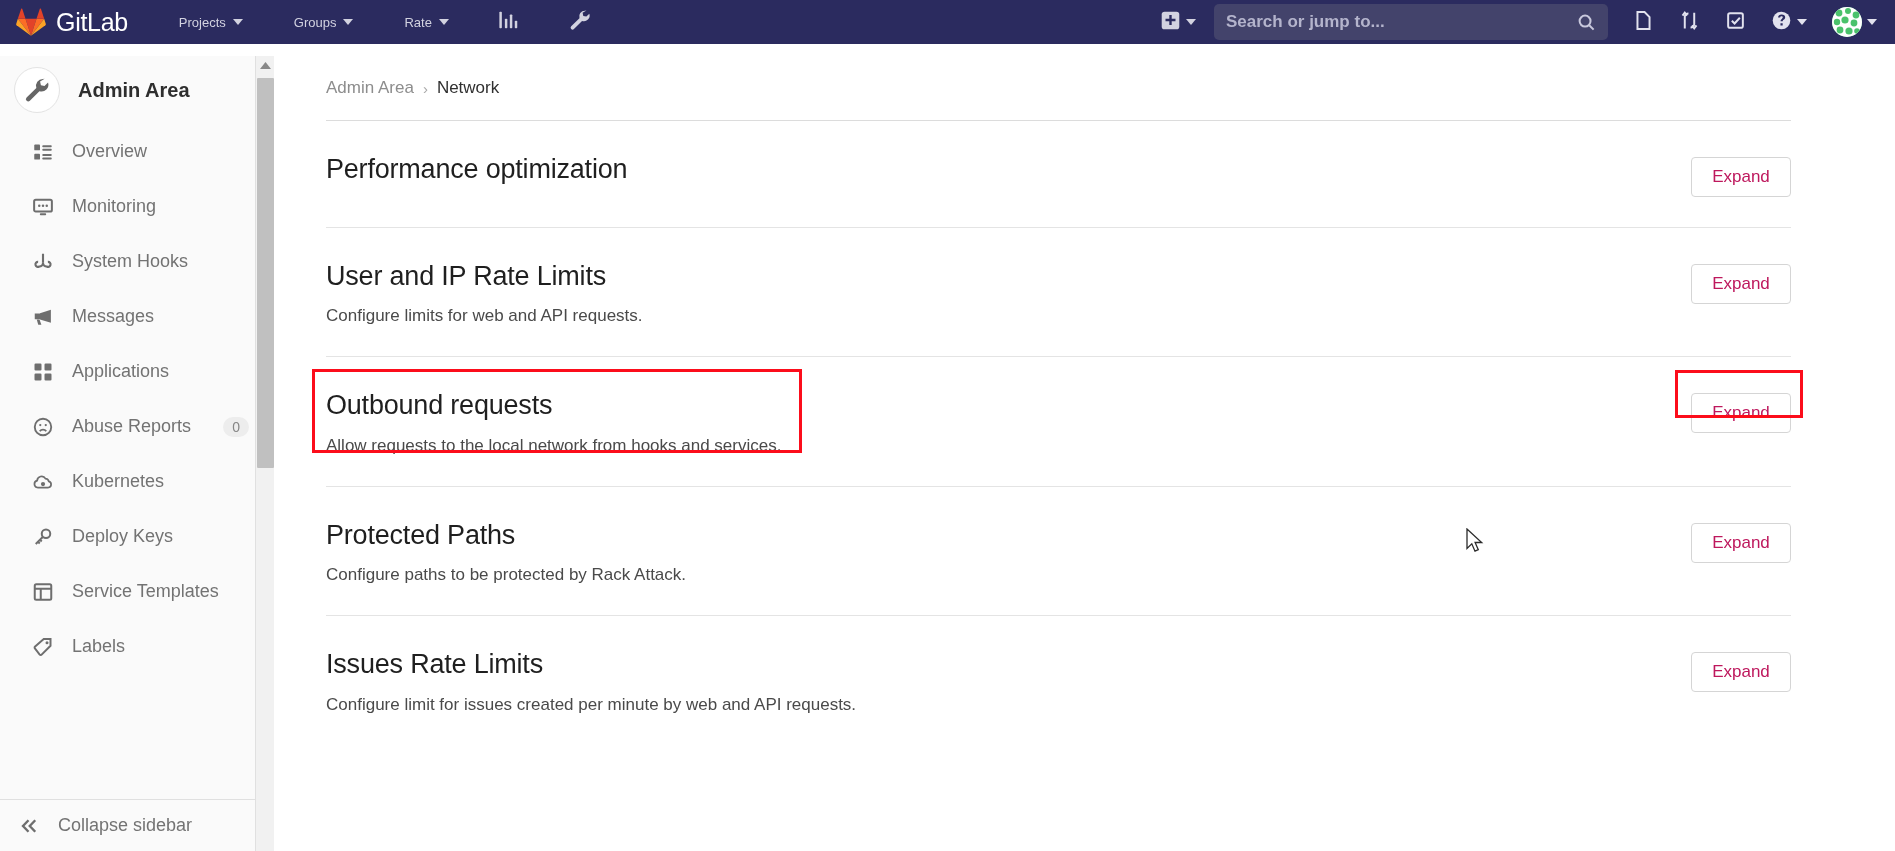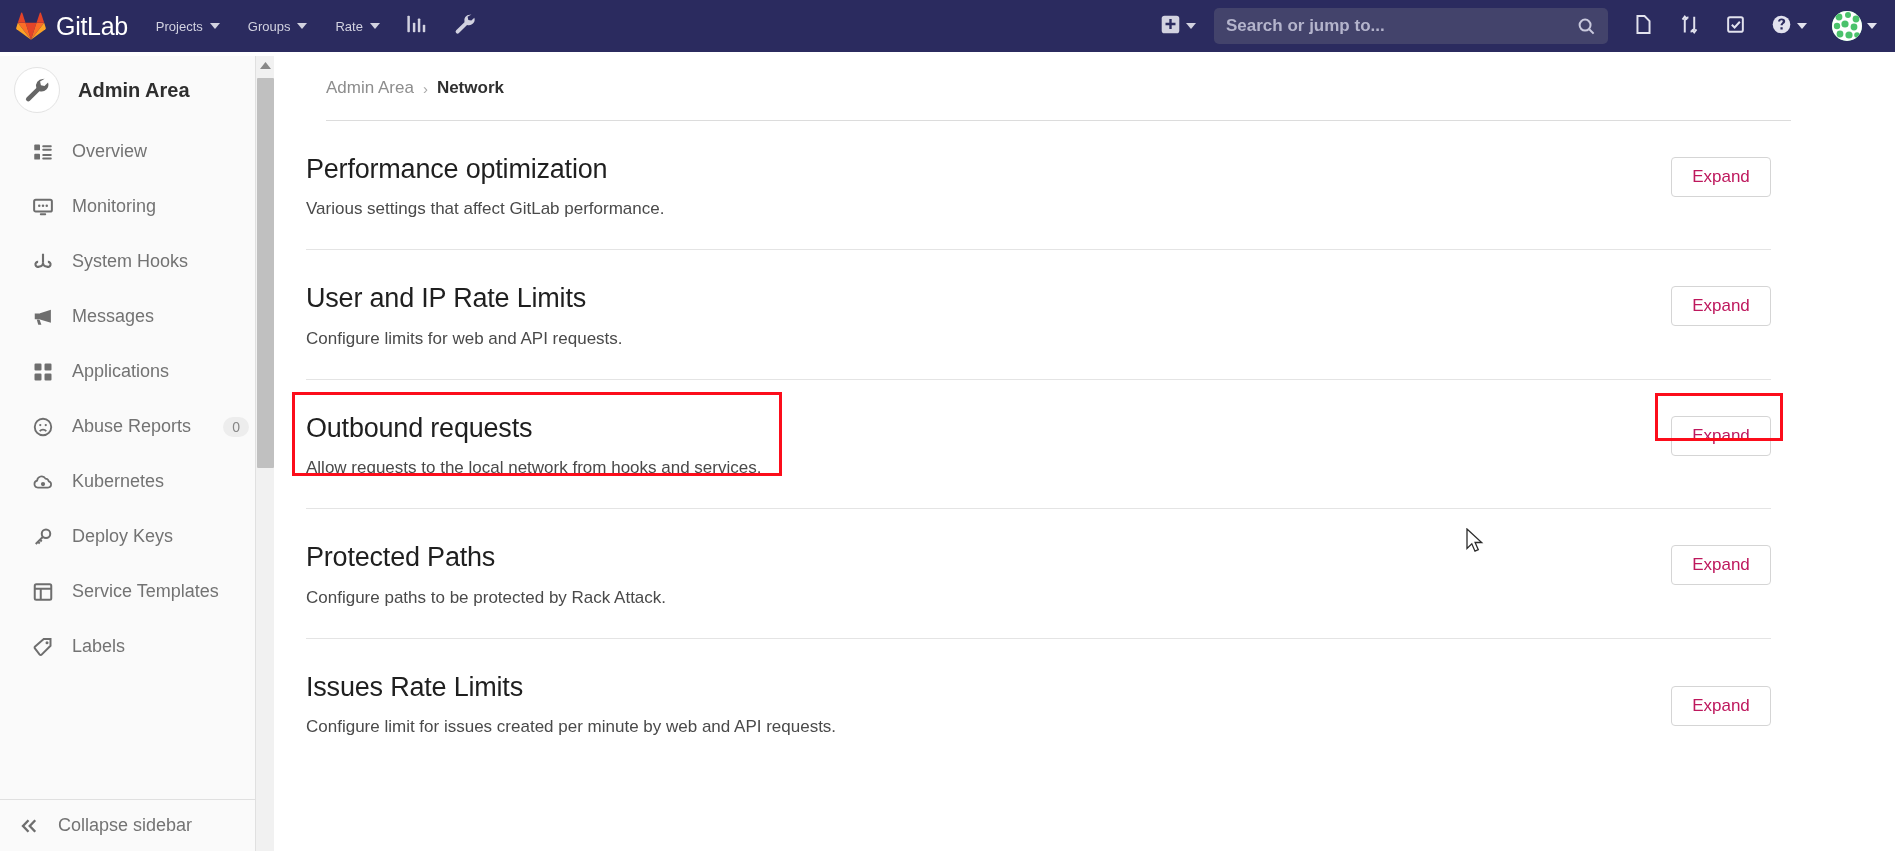--- a/index.html
+++ b/index.html
@@ -5,24 +5,25 @@
   * { box-sizing: border-box; margin: 0; padding: 0; }
   html, body {
     width: 1895px; height: 851px;
     font-family: "Liberation Sans", sans-serif;
     background: #fff; overflow: hidden;
   }
 
   
   #navbar {
     position: absolute; top: 0; left: 0;
-    width: 1895px; height: 52px;
+    width: 1895px; height: 44px;
     background: #2b2b5f;
     display: flex; align-items: center;
     z-index: 50;
+    gap: 23px;
   }
   #brand { display: flex; align-items: center; margin-left: 16px; }
   #brand-logo { width: 30px; height: 30px; }
   #brand-text {
     color: #fff; font-size: 25px; margin-left: 10px;
     letter-spacing: -0.3px;
   }
   .nav-link {
     color: #d2d2e0; font-size: 13px; margin-left: 28px;
     display: flex; align-items: center; gap: 7px;
@@ -149,35 +150,35 @@
     width: 1621px; height: 795px;
     background: #fff; overflow: hidden;
   }
   #breadcrumb {
     display: flex; align-items: center;
     font-size: 17px; padding: 22px 0 0 52px;
     color: #888;
   }
   .bc-link { color: #8d8d8d; cursor: pointer; text-decoration: none; }
   .bc-sep { margin: 0 9px; color: #a9a9a9; font-size: 15px; }
-  .bc-current { color: #303030; font-weight: 700; }
+  .bc-current { color: #303030; font-weight: 400; }
   #bc-rule {
     margin: 22px 0 0 52px; width: 1465px;
     height: 1px; background: #dcdcdc;
   }
 
-  #sections { padding-left: 32px; }
+  #sections { padding-left: 32px; margin-left: 20px; }
   .section {
     position: relative;
     display: flex; align-items: flex-start;
     padding: 32px 0 30px 0;
     width: 1465px;
     border-bottom: 1px solid #e4e4e4;
   }
-  .section:last-child { border-bottom: 0; align-items: center; }
+  .section:last-child { border-bottom: 0; }
   .sec-text { flex: 1; }
   .sec-title {
     font-size: 27px; color: #1f1f1f; font-weight: 400;
     line-height: 1.2; letter-spacing: -0.2px;
   }
   .sec-desc {
     margin-top: 14px; font-size: 17px; color: #4a4a4a;
   }
   .expand-btn {
     flex: none; margin-top: 4px;
@@ -478,21 +479,20 @@
     <span class="bc-sep">›</span>
     <span class="bc-current">Network</span>
   </div>
   <div id="bc-rule"></div>
 
   <div id="sections">
 
     <div class="section">
       <div class="sec-text">
         <div class="sec-title">Performance optimization</div>
-        <div class="sec-desc">Various settings that affect GitLab performance.</div>
       </div>
       <button class="expand-btn">Expand</button>
     </div>
 
     <div class="section">
       <div class="sec-text">
         <div class="sec-title">User and IP Rate Limits</div>
         <div class="sec-desc">Configure limits for web and API requests.</div>
       </div>
       <button class="expand-btn">Expand</button>

